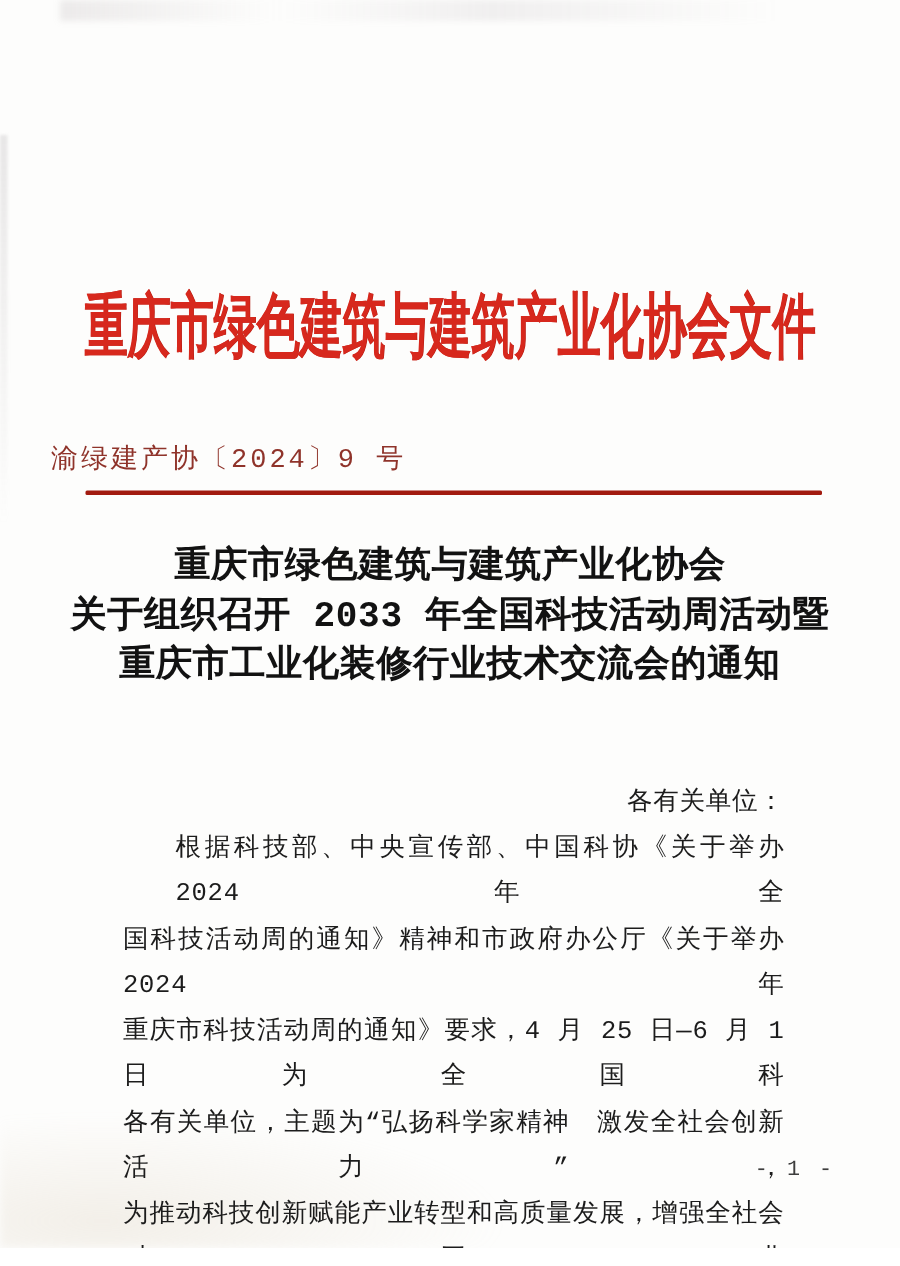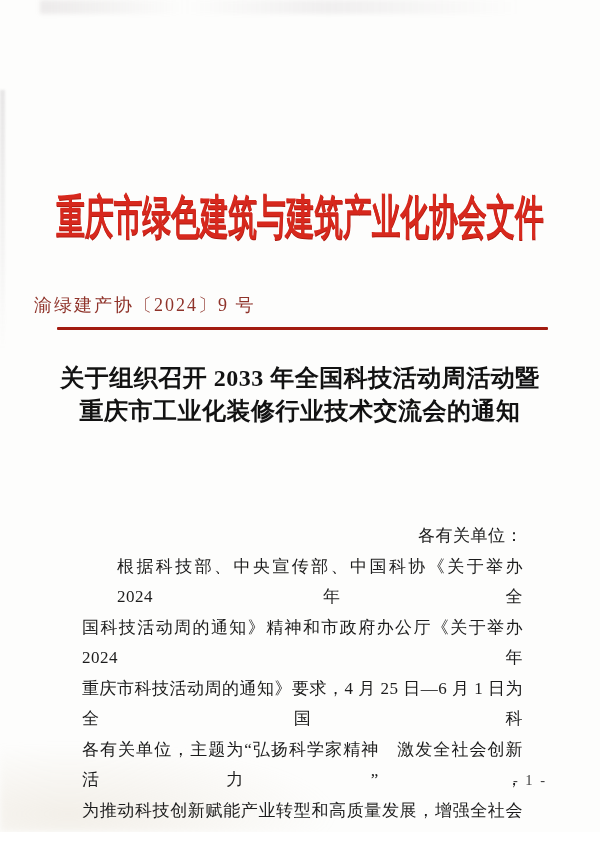--- a/index.html
+++ b/index.html
@@ -6,21 +6,21 @@
     margin: 0;
     padding: 0;
     background: #ffffff;
   }
   .page {
     position: relative;
     width: 600px;
     height: 832px;
     background: #fdfdfc;
     overflow: hidden;
-    font-family: Liberation Serif, serif;
+    font-family: Liberation Mono, monospace;
   }
 
   
   .scan-smudge-top {
     position: absolute;
     top: 0; left: 40px;
     width: 480px; height: 14px;
     background: linear-gradient(90deg, rgba(160,150,155,.18), rgba(255,255,255,0) 30%, rgba(150,140,150,.12) 60%, rgba(255,255,255,0));
     filter: blur(2px);
   }
@@ -137,20 +137,21 @@
   <div class="scan-smudge-left"></div>
   <div class="scan-smudge-bottom"></div>
 
   <div class="red-header">重庆市绿色建筑与建筑产业化协会文件</div>
 
   <div class="doc-number">渝绿建产协〔2024〕9 号</div>
 
   <div class="red-rule"></div>
 
   <div class="title-block">
+    <div class="title-line">重庆市绿色建筑与建筑产业化协会</div>
     <div class="title-line">关于组织召开 2033 年全国科技活动周活动暨</div>
     <div class="title-line">重庆市工业化装修行业技术交流会的通知</div>
   </div>
 
   <div class="body">
     <div class="body-line plain">各有关单位：</div>
     <div class="body-line justified indent">根据科技部、中央宣传部、中国科协《关于举办 2024 年全</div>
     <div class="body-line justified">国科技活动周的通知》精神和市政府办公厅《关于举办 2024 年</div>
     <div class="body-line justified">重庆市科技活动周的通知》要求，4 月 25 日—6 月 1 日为全国科</div>
     <div class="body-line justified">各有关单位，主题为“弘扬科学家精神　激发全社会创新活力”，</div>

